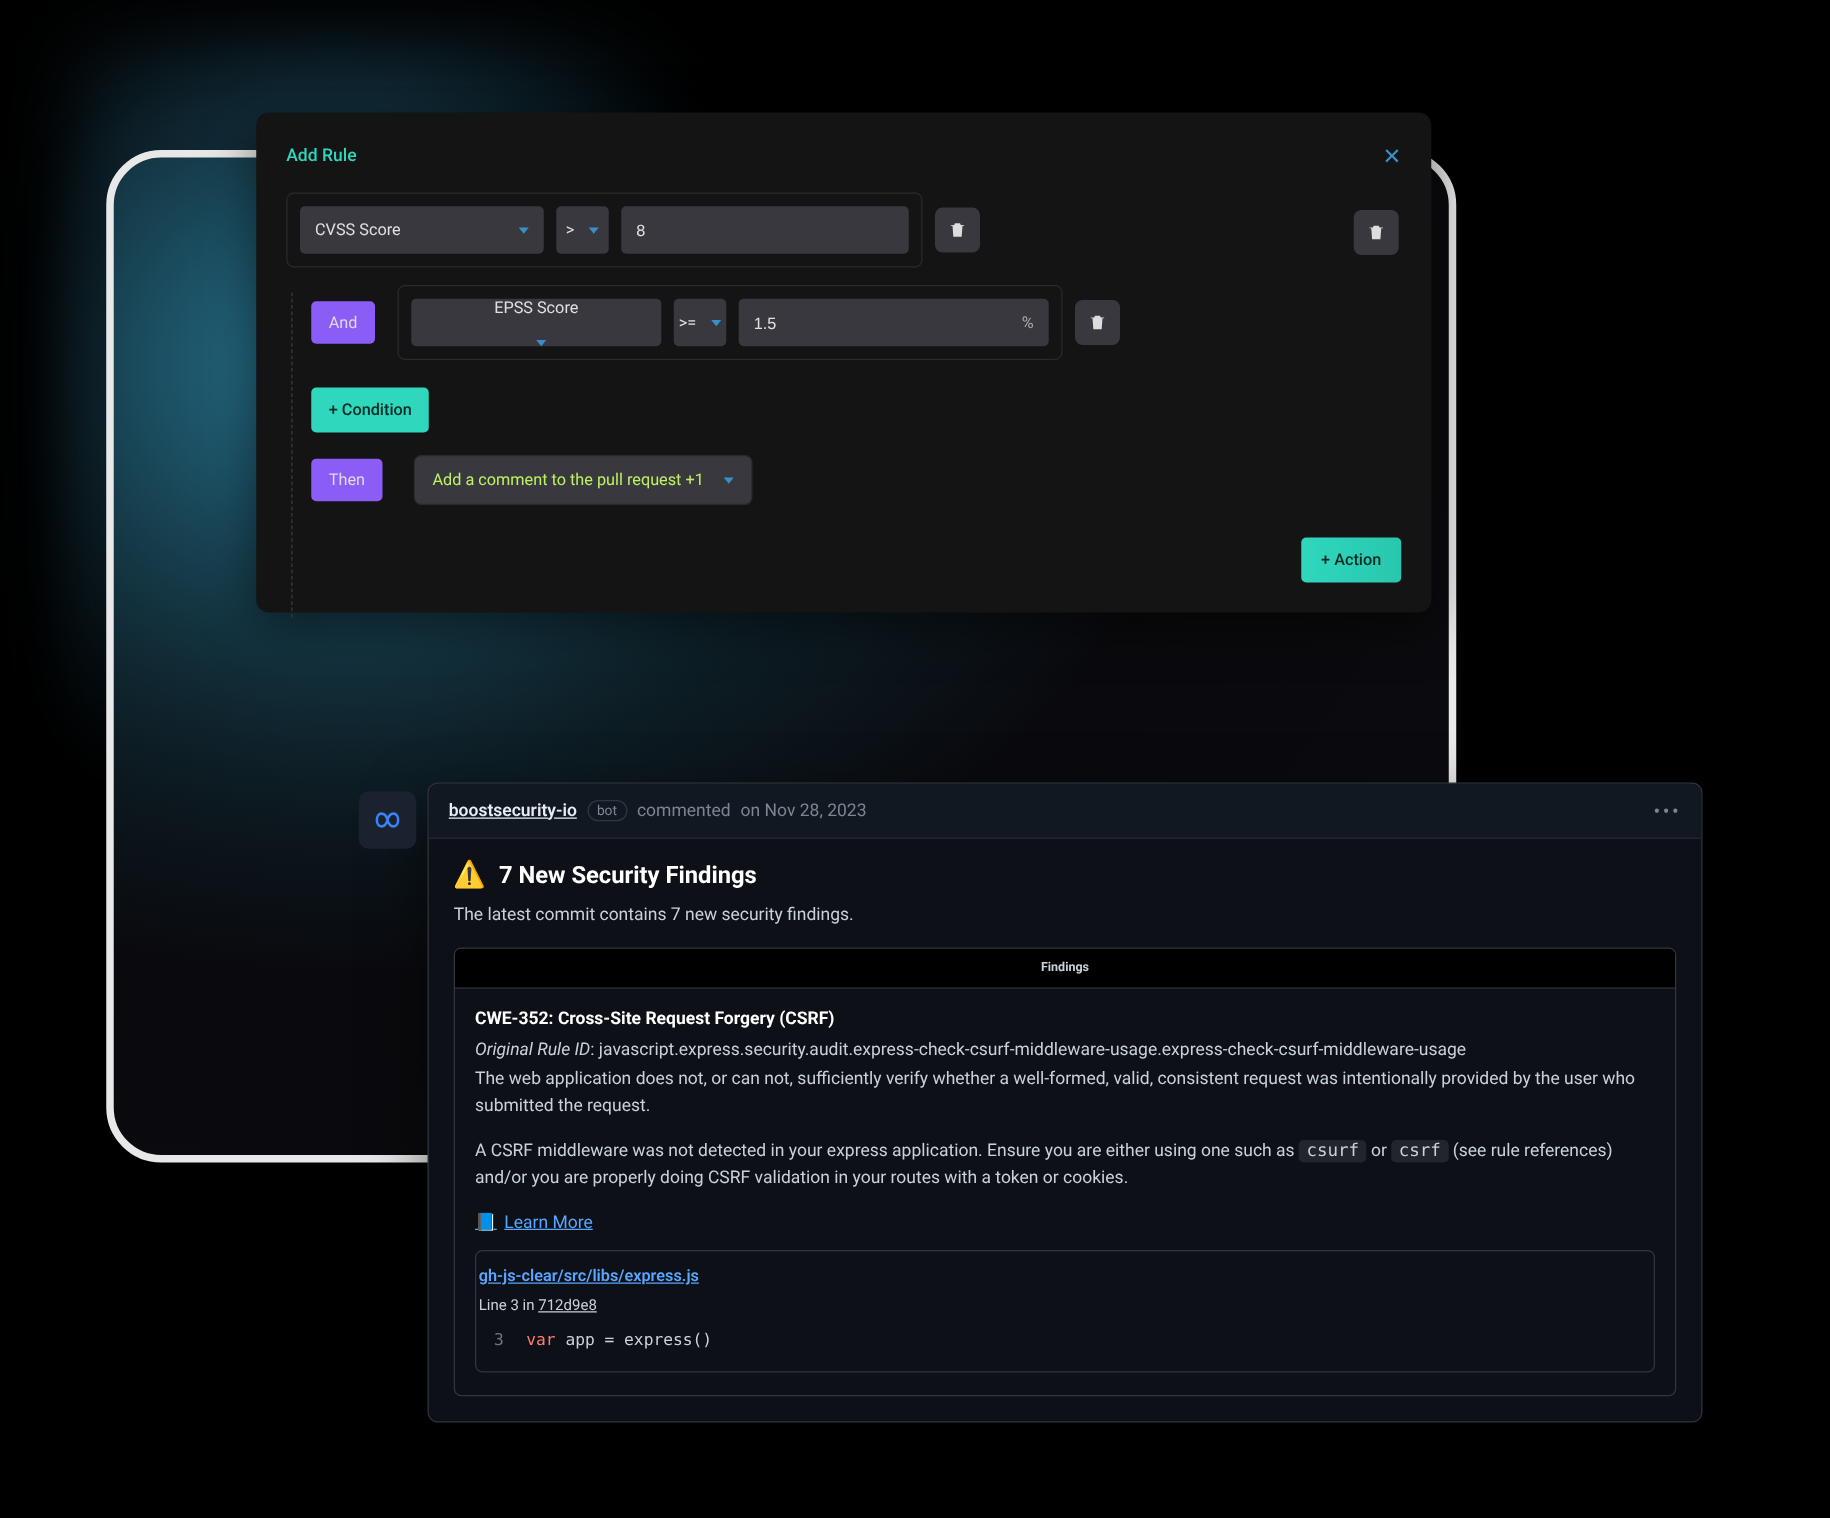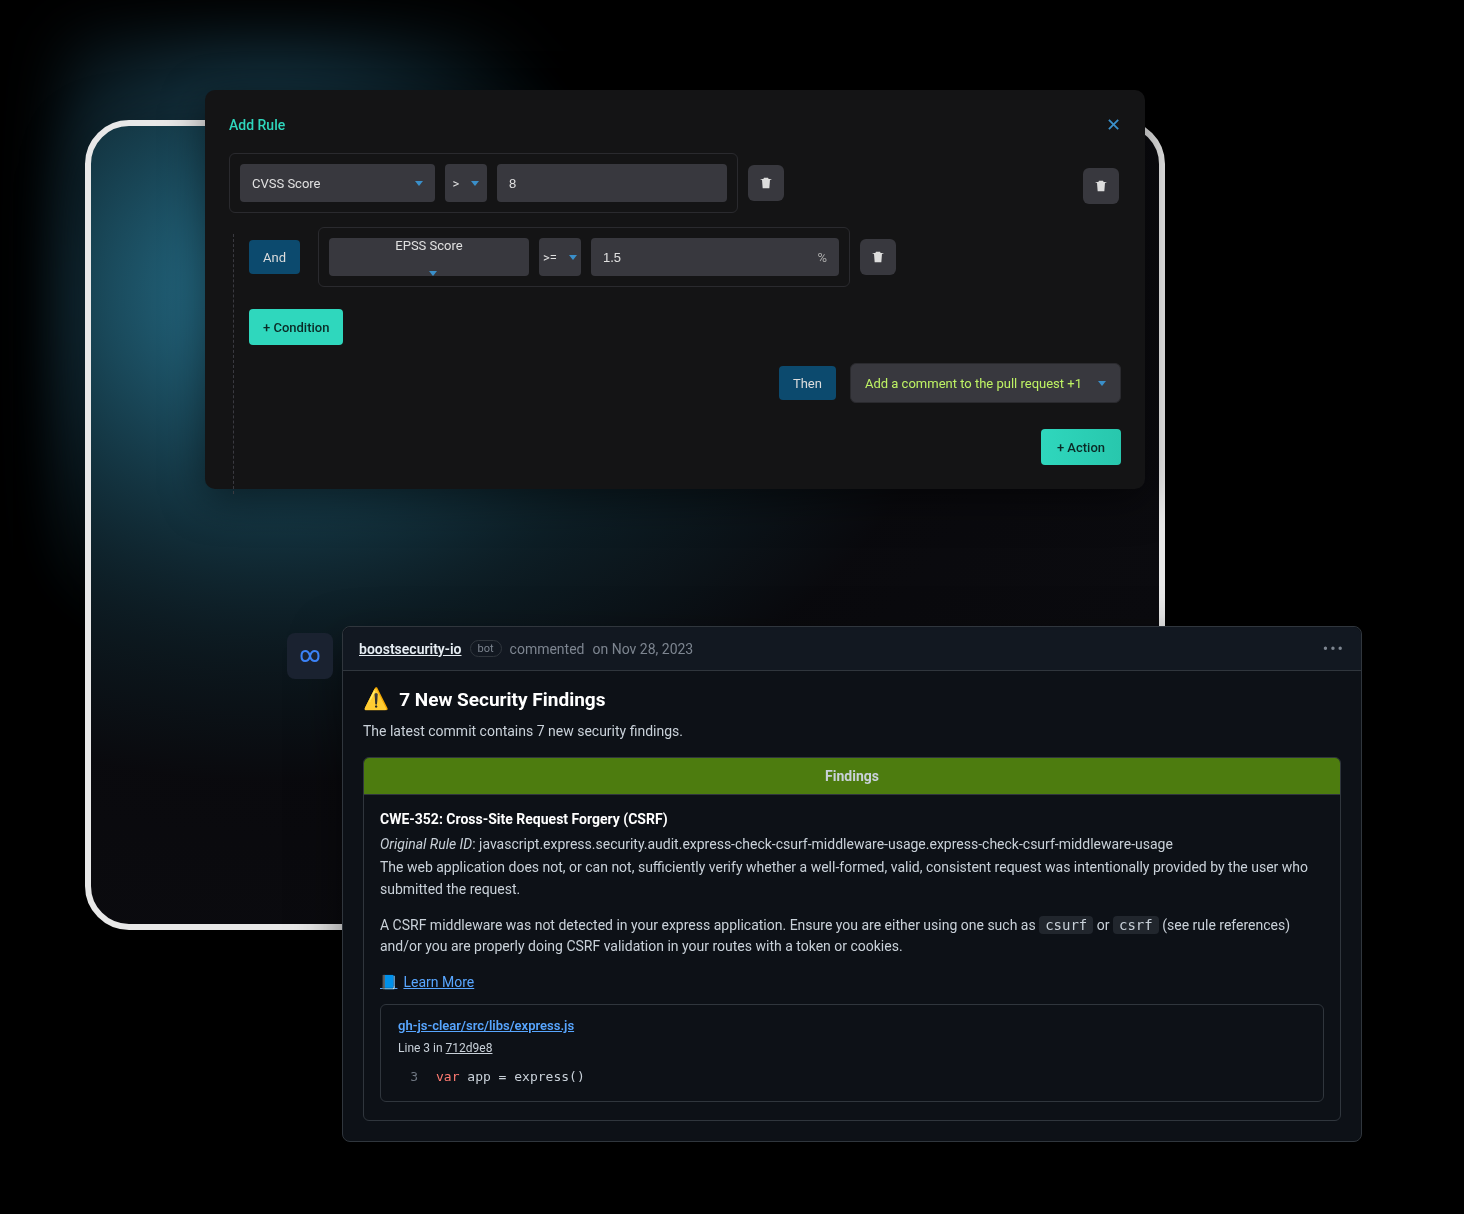--- a/index.html
+++ b/index.html
@@ -111,21 +111,21 @@
 .trash-btn {
   width: 36px; height: 36px;
   background: #38383e;
   border-radius: 6px;
   display: flex; align-items: center; justify-content: center;
   cursor: pointer;
 }
 .trash-btn svg { width: 16px; height: 16px; fill: #ddd; }
 
 .connector-chip {
-  background: #0c4a6e;
+  background: #8b5cf6;
   border-radius: 4px;
   height: 34px;
   padding: 0 14px;
   display: flex;
   align-items: center;
   color: #ddd;
   font-size: 13px;
 }
 .row2 { margin-left: 20px; }
 .row2 .rule-group { margin-left: 8px; }
@@ -135,21 +135,21 @@
   color: #0a2a26;
   border-radius: 4px;
   height: 36px;
   padding: 0 14px;
   display: inline-flex;
   align-items: center;
   font-weight: 500;
   cursor: pointer;
   margin: 8px 0 18px 20px;
 }
-.then-row { display: flex; align-items: center; gap: 14px; margin-left: 20px; justify-content: flex-end; }
+.then-row { display: flex; align-items: center; gap: 25px; margin-left: 20px; }
 .then-action {
   background: #38383e;
   border: 1px solid #2a2a2e;
   border-radius: 6px;
   padding: 0 14px;
   height: 40px;
   display: flex; align-items: center; gap: 8px;
   color: #bef264;
 }
 .add-action {
@@ -218,35 +218,35 @@
   color: #7d8590;
 }
 .gh-meta { color: #7d8590; }
 .gh-kebab { color: #7d8590; letter-spacing: 2px; cursor: pointer; }
 .gh-body { padding: 16px 20px 20px 20px; }
 .gh-h2 { display: flex; align-items: center; gap: 10px; font-size: 19px; font-weight: 700; color: #fff; margin-bottom: 12px; }
 .warn-icon { font-size: 21px; }
 .gh-sub { font-size: 14px; margin-bottom: 18px; color: #c9d1d9; }
 
 .findings-table { border: 1px solid #30363d; border-radius: 6px; overflow: hidden; }
-.findings-th { background: #4d7c0f; text-align: center; font-weight: 700; padding: 10px; border-bottom: 1px solid #30363d; font-size: 14px; }
+.findings-th { background: #000000; text-align: center; font-weight: 700; padding: 10px; border-bottom: 1px solid #30363d; font-size: 10px; }
 .findings-td { padding: 14px 16px 18px 16px; font-size: 14px; line-height: 1.55; }
 .cwe-title { font-weight: 700; color: #fff; margin-bottom: 3px; }
 .orig-rule { font-style: italic; color: #c9d1d9; }
 .orig-rule-id { font-style: normal; color: #c9d1d9; }
 .desc { margin-top: 2px; margin-bottom: 14px; }
 .desc2 { margin-bottom: 14px; }
 .code-pill { background: #21262d; border-radius: 4px; padding: 1px 6px; font-family: ui-monospace, Menlo, Consolas, monospace; font-size: 14px; }
 .learn-more { display: inline-flex; align-items: center; gap: 6px; color: #58a6ff; text-decoration: underline; margin-bottom: 10px; cursor: pointer; }
 .doc-icon { color: #58a6ff; font-size: 14px; }
 .codeblock {
   border: 1px solid #30363d;
   border-radius: 6px;
   background: #0d1117;
-  padding: 10px 14px 14px 17px;
+  padding: 10px 14px 14px 2px;
 }
 .file-link { color: #58a6ff; text-decoration: underline; font-weight: 600; font-size: 13px; cursor: pointer; }
 .line-meta { font-size: 12px; color: #c9d1d9; margin: 2px 0 10px 0; }
 .commit-hash { color: #c9d1d9; text-decoration: underline; cursor: pointer; }
 .code-line { display: flex; gap: 18px; font-family: ui-monospace, Menlo, Consolas, monospace; font-size: 13px; }
 .line-num { color: #6e7681; width: 20px; text-align: right; }
 .kw-red { color: #ff7b72; }
 .code-txt { color: #c9d1d9; }
 </style>
 </head>

